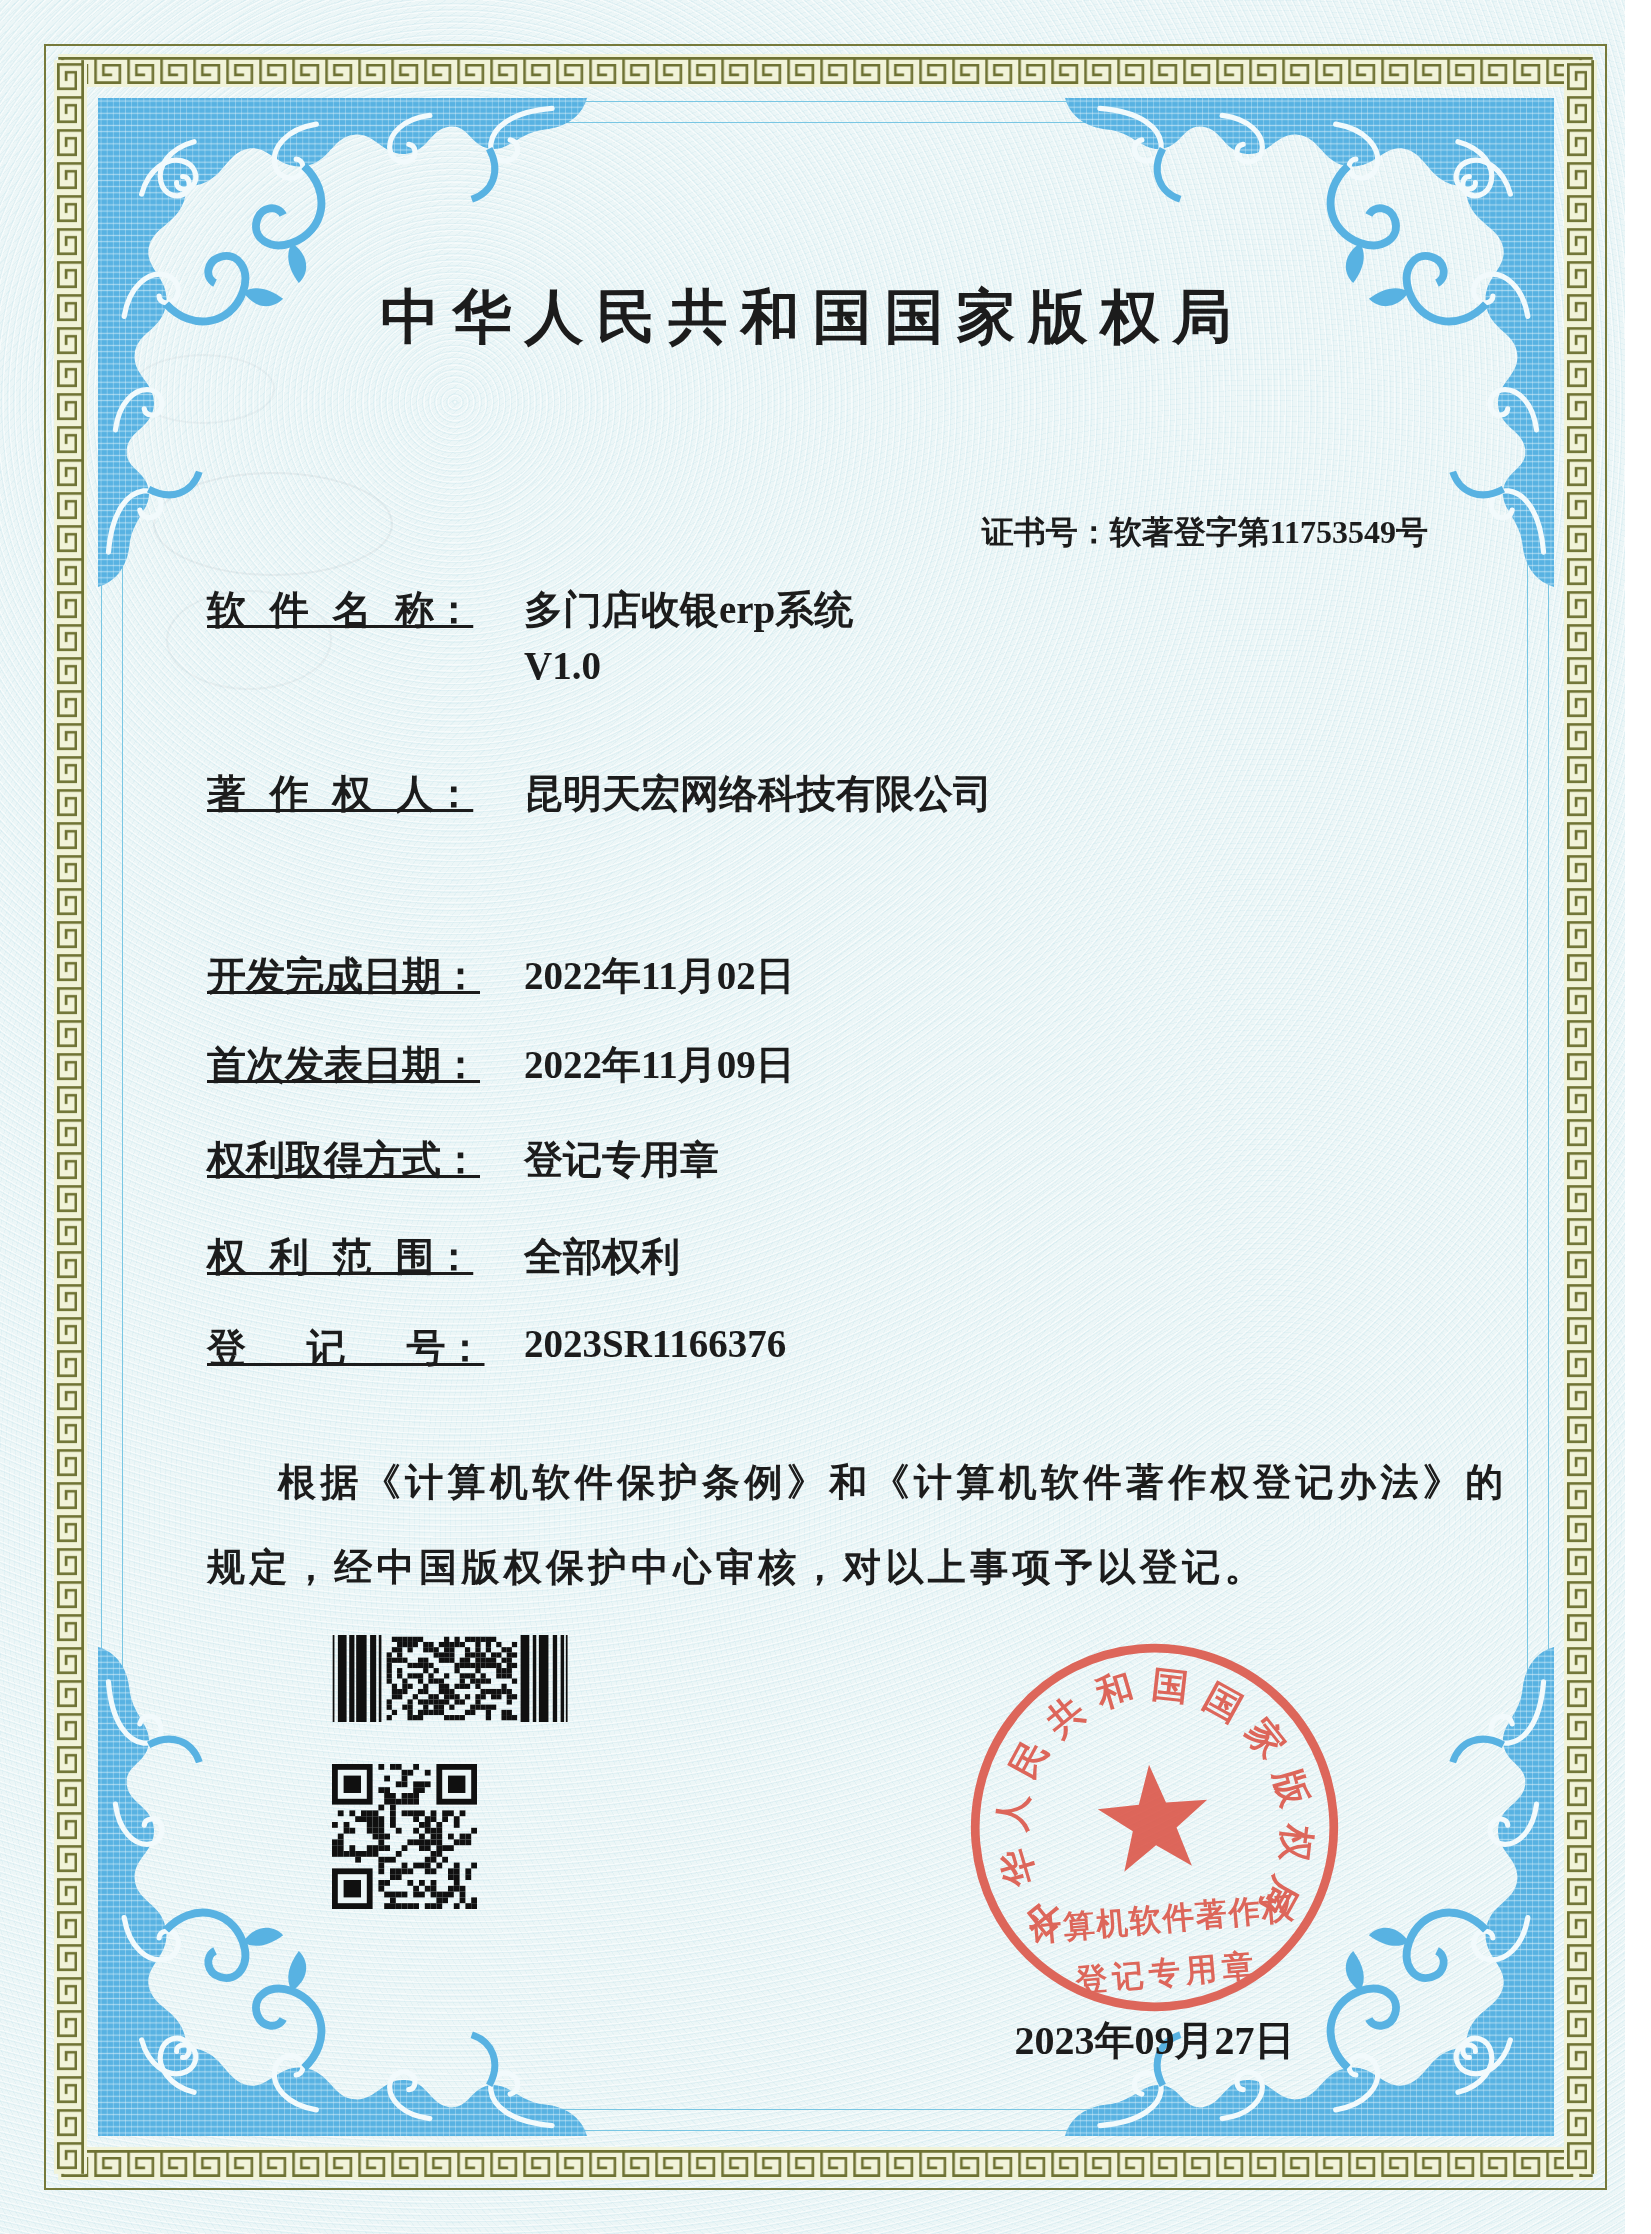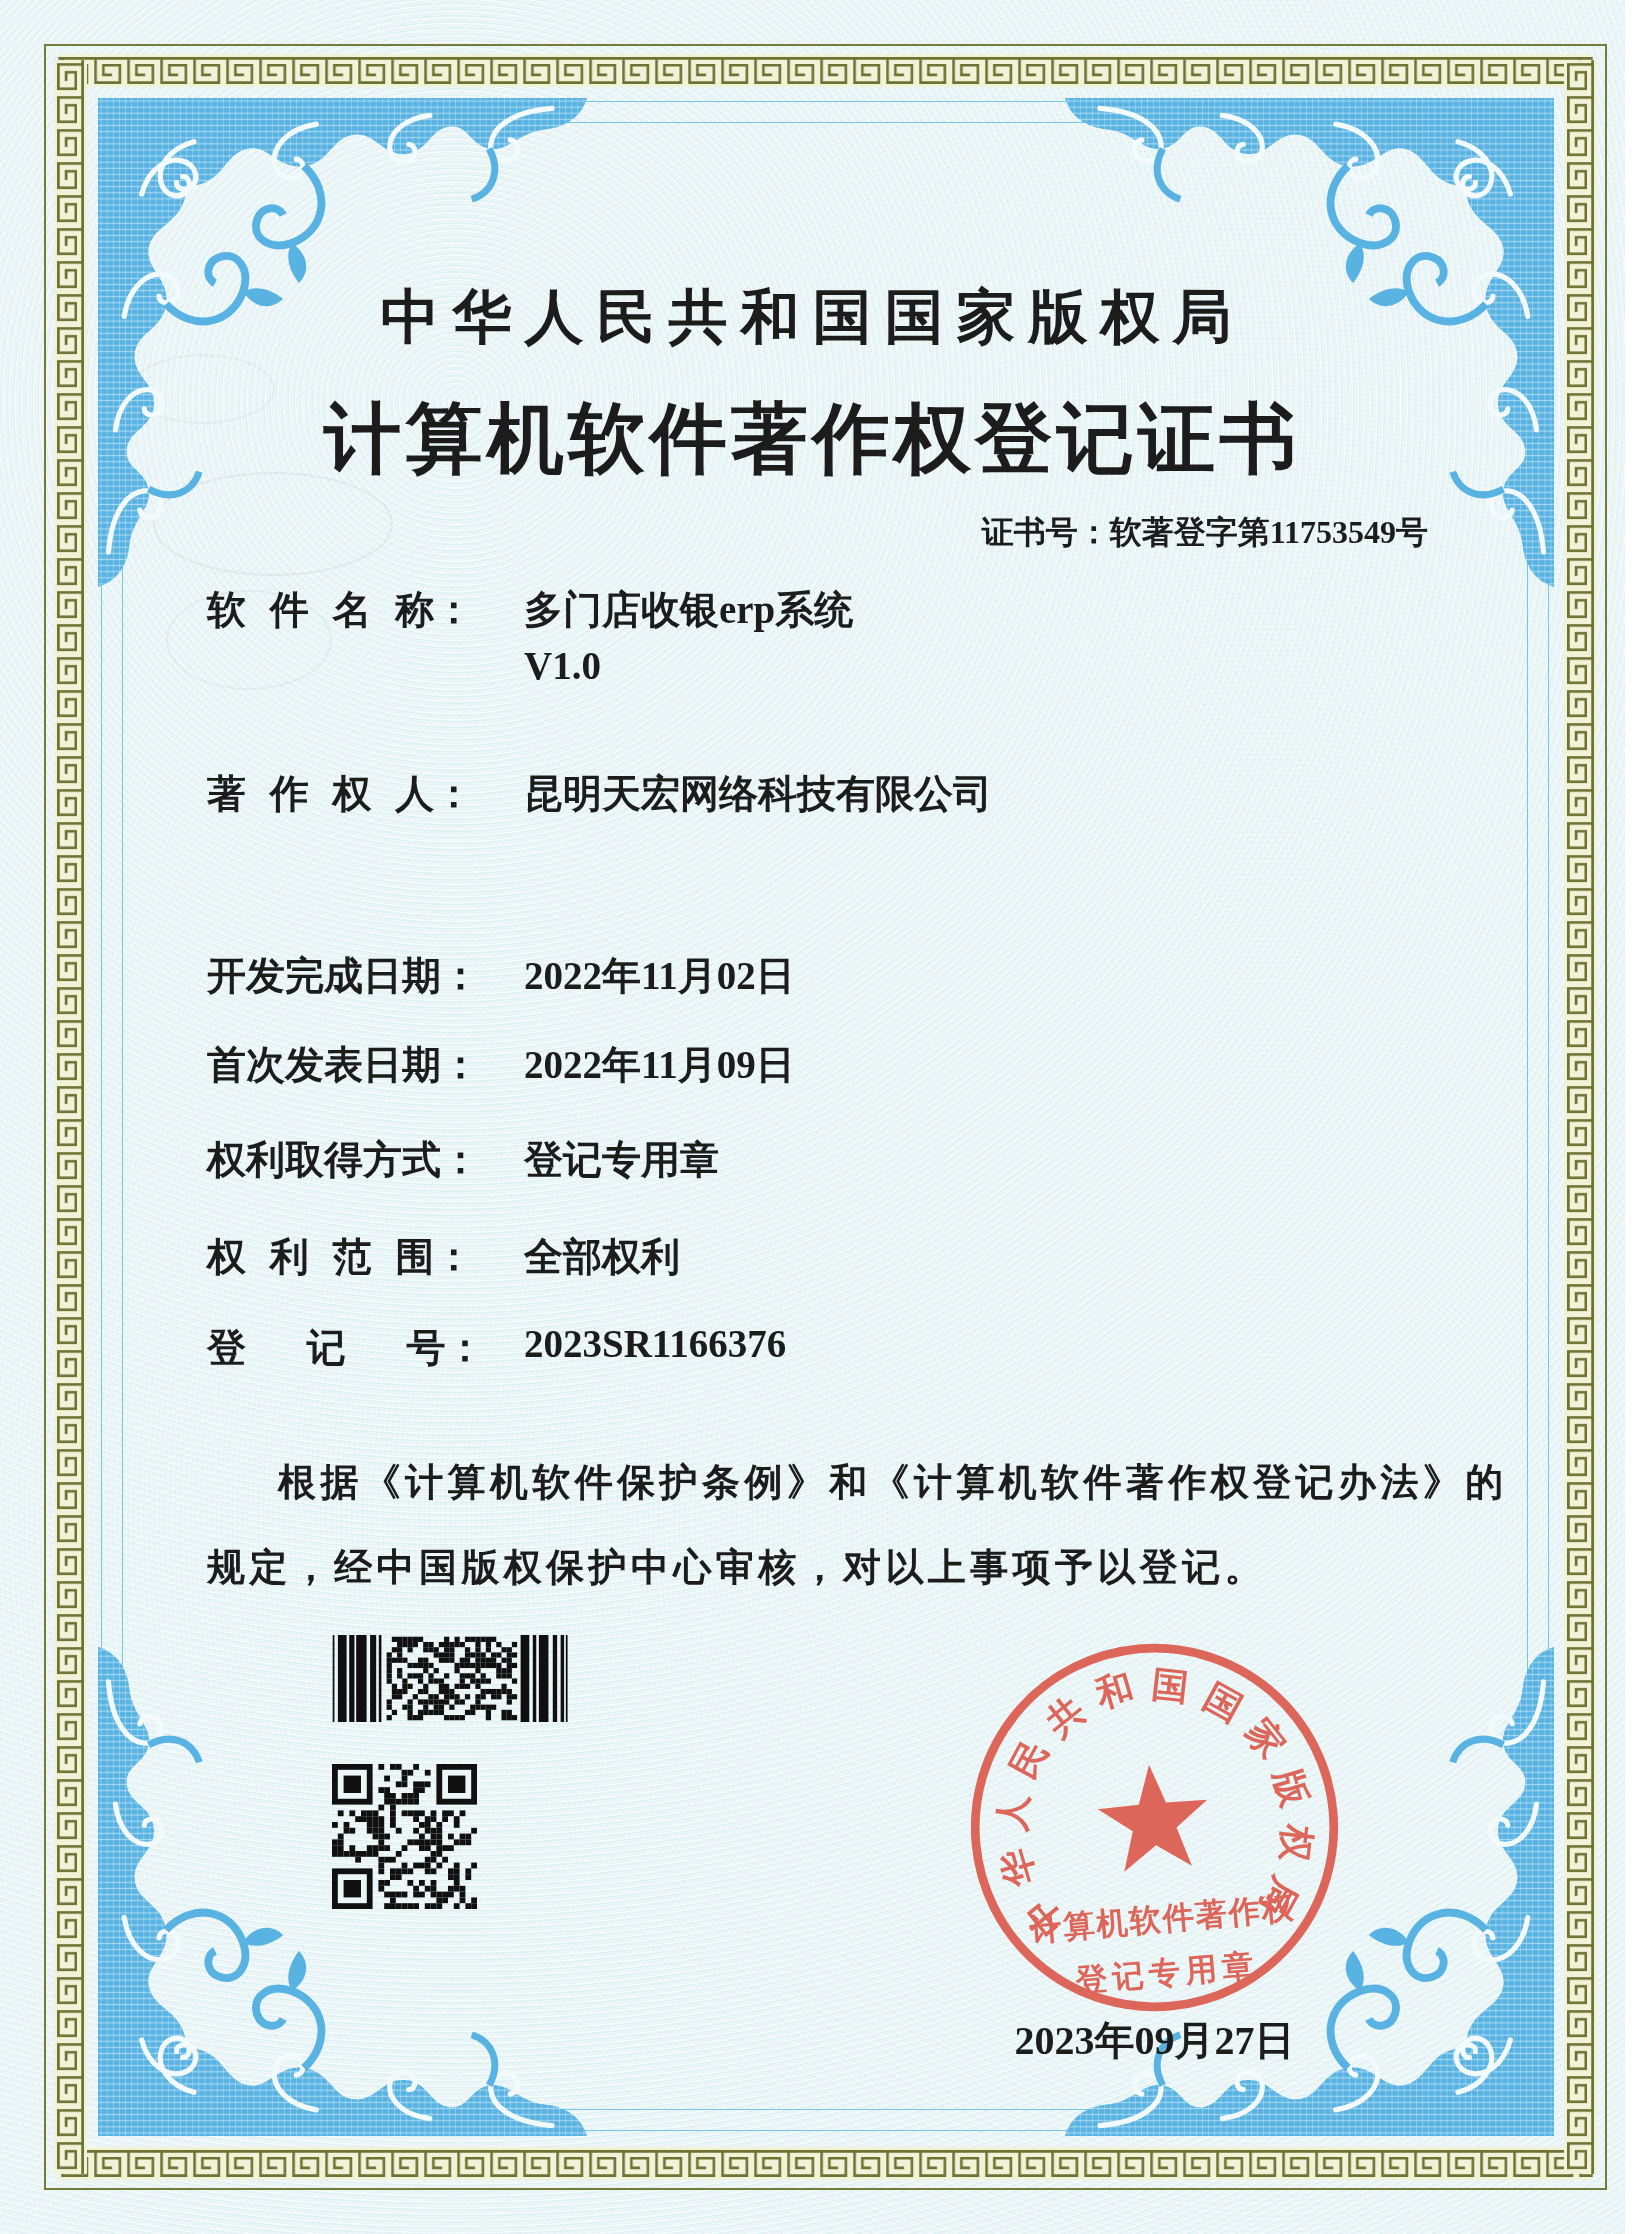--- a/index.html
+++ b/index.html
@@ -30,21 +30,21 @@
   .emboss{border-radius:50%;border:2.6px solid rgba(145,158,163,.12);}
   .emboss1{left:153px;top:472px;width:236px;height:100px;}
   .emboss2{left:166px;top:590px;width:162px;height:96px;border-color:rgba(145,158,163,.10);}
   .emboss3{left:131px;top:354px;width:140px;height:66px;border-color:rgba(145,158,163,.09);}
   
   .ink{color:#1c1c1c;}
   .authority{left:0;top:278px;width:100%;text-align:center;font-size:59px;font-weight:bold;letter-spacing:13px;}
   .cert-title{left:0;top:388px;width:100%;text-align:center;font-size:77px;font-weight:bold;letter-spacing:4.4px;}
   .cert-no{right:197px;top:511px;display:flex;font-size:32px;font-weight:bold;}
   .row{left:0;top:0;width:100%;height:0;}
-  .lbl{position:absolute;left:207px;font-size:39px;font-weight:bold;white-space:pre;}
+  .lbl{position:absolute;left:207px;font-size:39px;font-weight:bold;white-space:pre;text-decoration:underline;}
   .val{position:absolute;left:524px;font-size:39px;font-weight:bold;white-space:pre;font-family:Liberation Serif, serif;}
   .gap-wide{word-spacing:14px;}
   .gap-xwide{word-spacing:51px;}
   .statement{font-size:38px;font-weight:600;letter-spacing:4.4px;white-space:pre;}
   .stmt1{left:278px;top:1457px;}
   .stmt2{left:207px;top:1542px;}
   .issue-date{left:945px;top:2013px;width:419px;text-align:center;font-size:40px;font-weight:600;}
   
   .barcode{left:332px;top:1635px;}
   .qrcode{left:332px;top:1764px;}
@@ -217,21 +217,20 @@
         <path d="M236,78 C268,108 260,152 222,166 C196,175 176,160 182,140 C187,124 206,122 212,134" stroke-width="9"></path>
         <path d="M78,236 C108,268 152,260 166,222 C175,196 160,176 140,182 C124,187 122,206 134,212" stroke-width="9"></path>
         <path d="M448,58 C462,84 452,108 428,116" stroke-width="8"></path>
         <path d="M58,448 C84,462 108,452 116,428" stroke-width="8"></path>
       </g>
       <path fill="#58b2e2" d="M222,166 C240,178 244,198 230,212 C218,196 214,180 222,166 Z"></path>
       <path fill="#58b2e2" d="M166,222 C178,240 198,244 212,230 C196,218 180,214 166,222 Z"></path>
     </svg></div>
 
   <div class="abs ink authority">中华人民共和国国家版权局</div>
-  <div class="abs ink cert-title">计算机软件著作权登记证书</div>
 
   <div class="abs ink cert-no">
     <span>证书号：</span>
     <span>软著登字第11753549号</span>
   </div>
 
   <div class="abs ink row">
     <span class="lbl gap-wide" style="top:583px">软 件 名 称：</span>
     <span class="val" style="top:583px">多门店收银erp系统</span>
     <span class="val" style="top:643px">V1.0</span>

